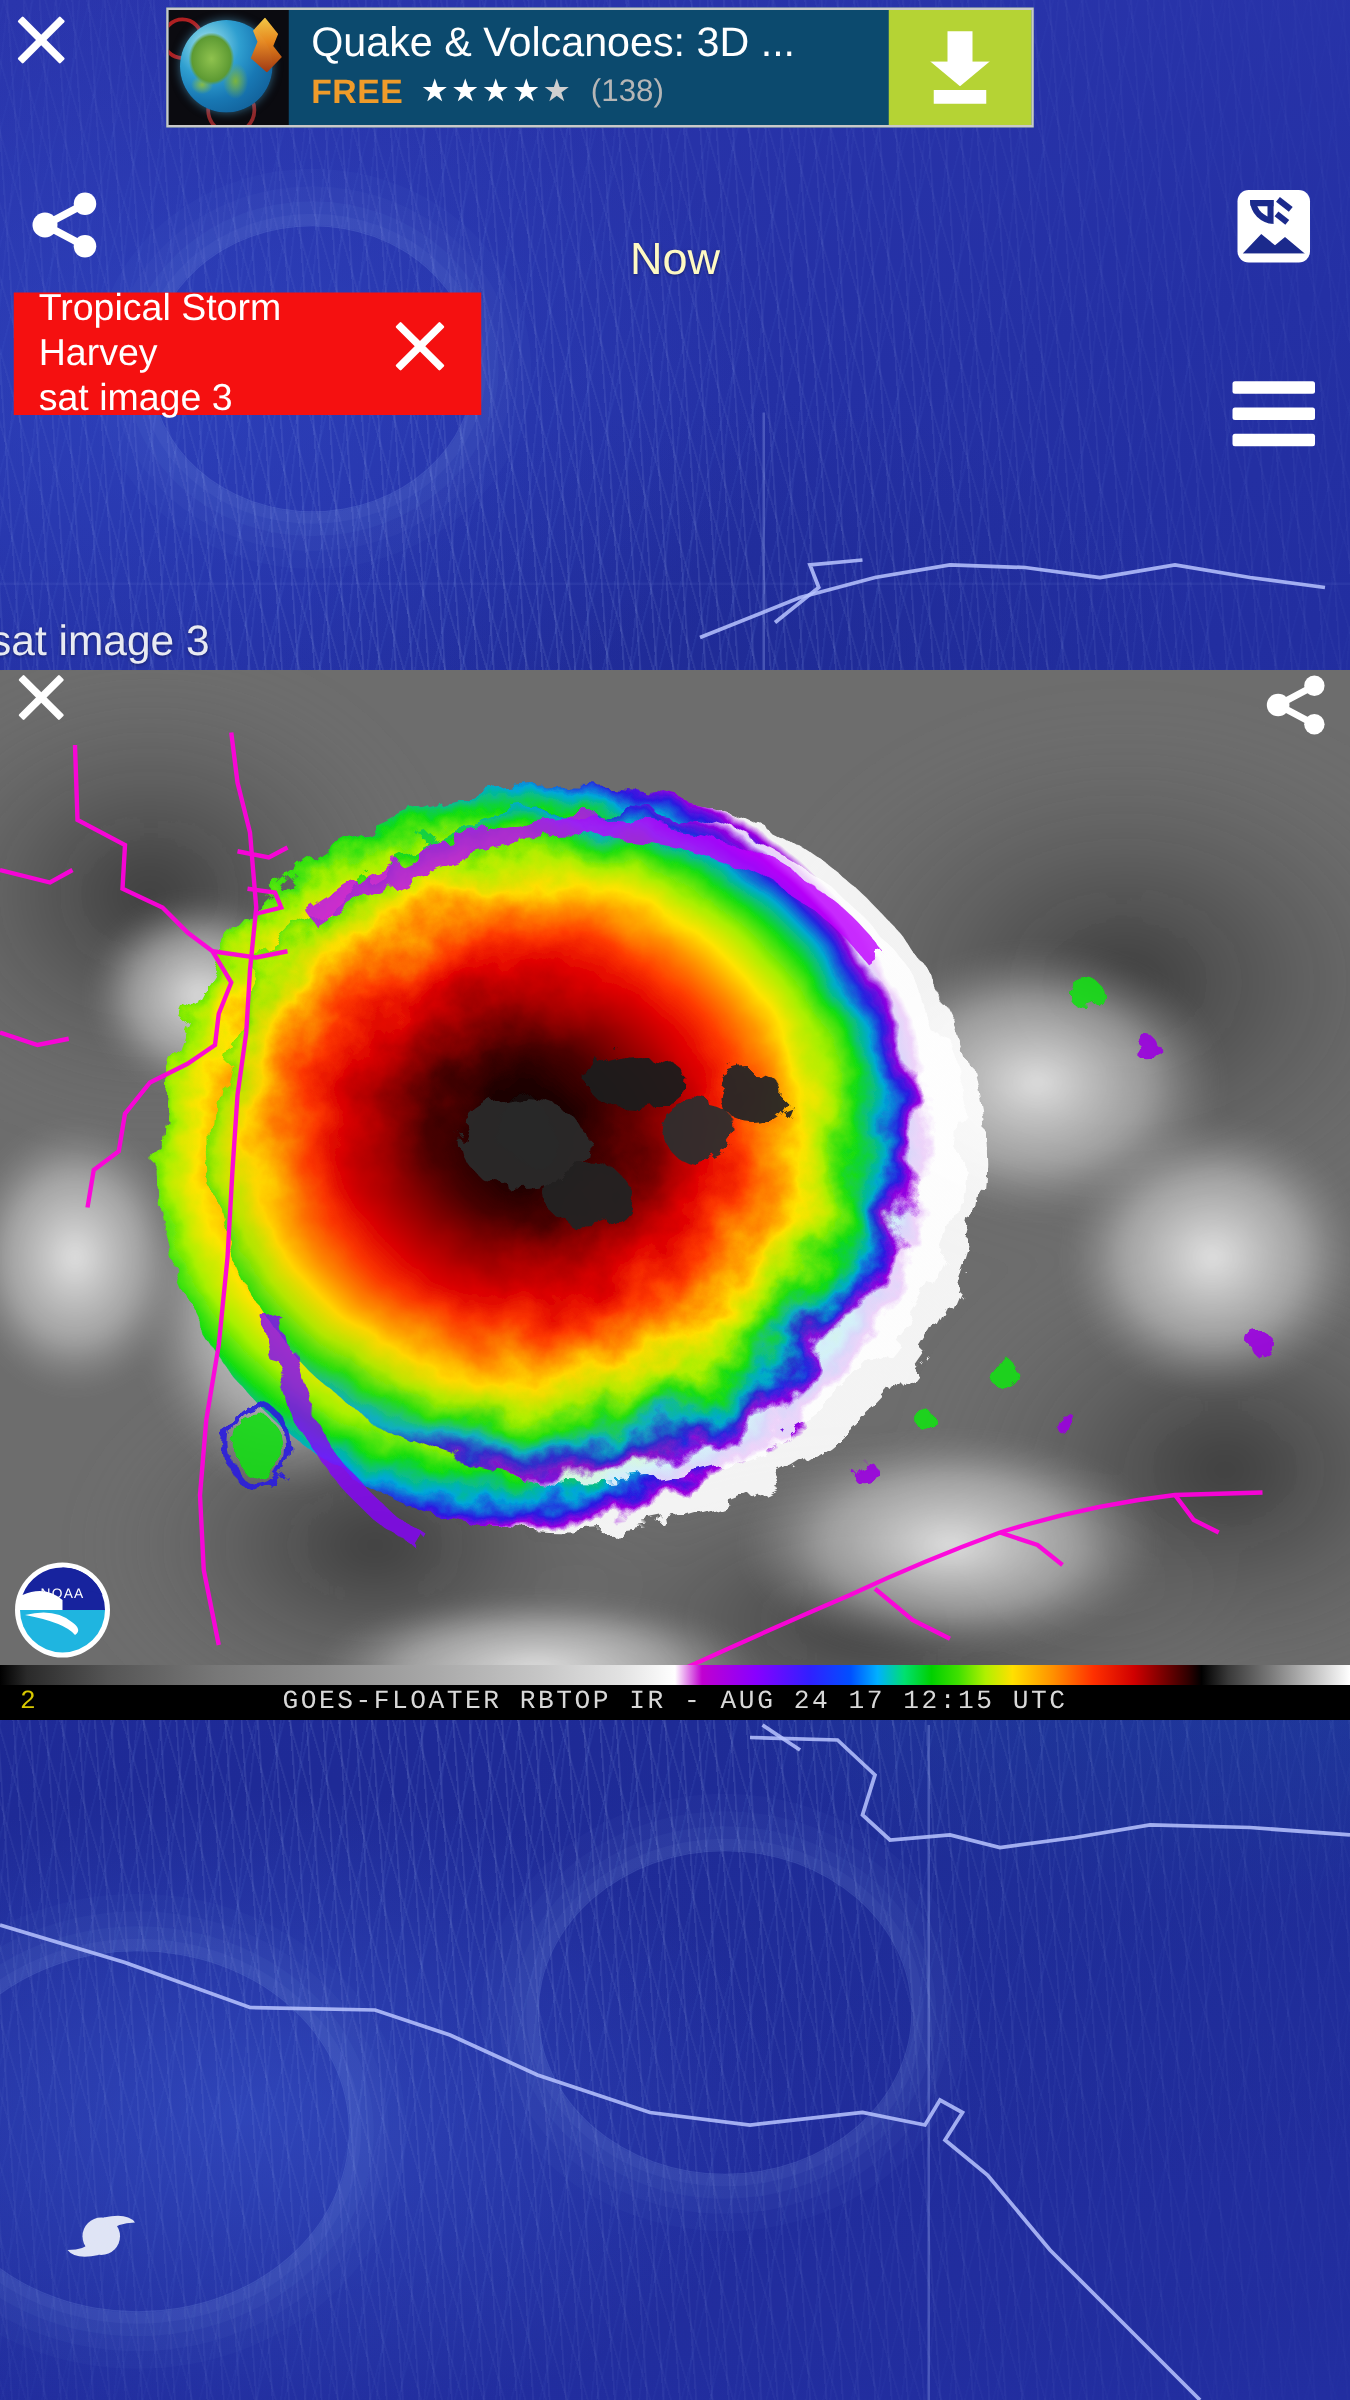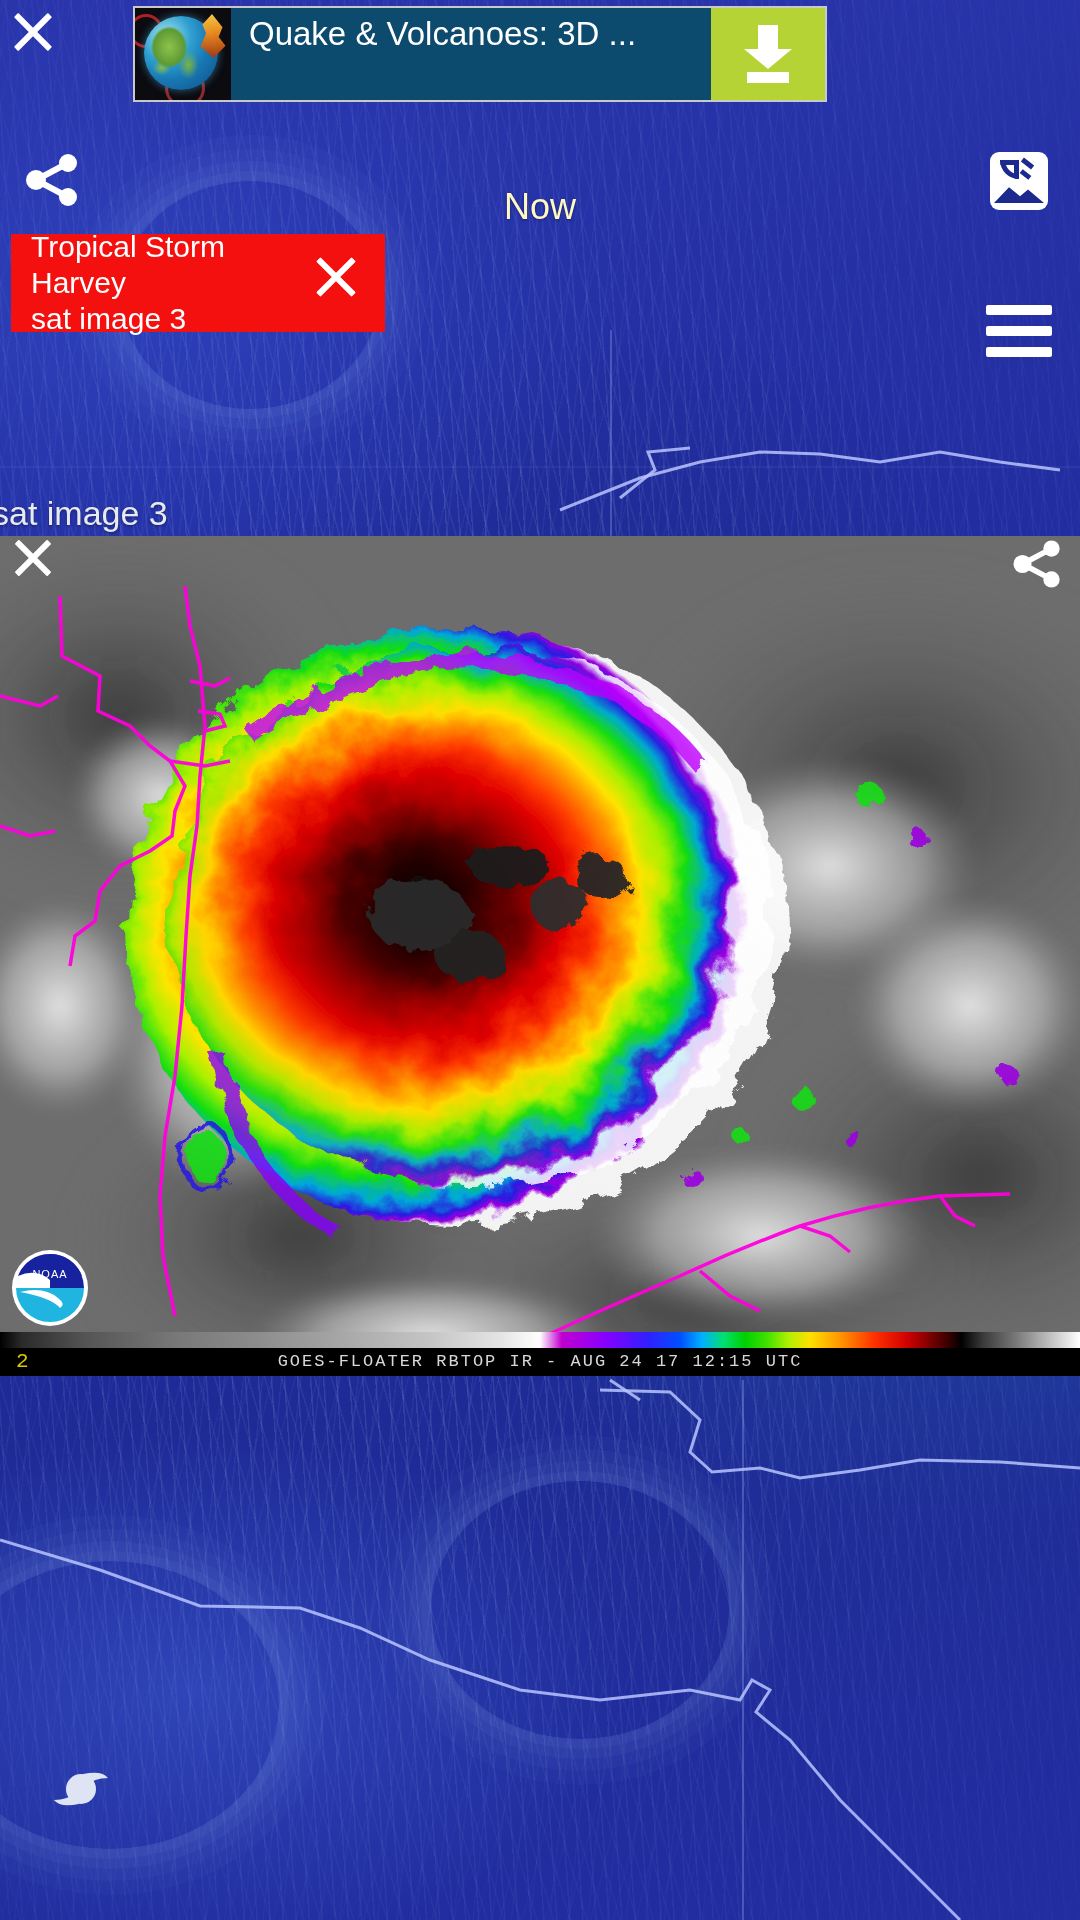--- a/index.html
+++ b/index.html
@@ -204,21 +204,21 @@
       #c6c6c6 40%, #e2e2e2 46%, #ffffff 50%,
       #c000d0 52%, #8800ff 56%, #3020ff 60%, #0050ff 63%,
       #00b0ff 65%, #00e070 67%, #00d000 69%,
       #40e000 71%, #b0f000 73%, #ffe000 75%, #ff9000 78%,
       #ff3000 81%, #d00000 84%, #800000 86%, #300000 88%,
       #000000 89%, #3a3a3a 91%, #777 94%, #bbb 97%, #fff 100%);
   }
   .sat-label {
     position:absolute; left:0; top:16px; width:1080px; height:28px;
     color:#d8d8d8; font-family:"Liberation Mono", monospace;
-    font-size:17px; letter-spacing:2px;
+    font-size:21px; letter-spacing:2px;
     text-align:center; line-height:28px;
   }
   .sat-num {
     position:absolute; left:16px; top:16px;
     color:#d8c800; font-family:"Liberation Mono", monospace;
     font-size:21px; line-height:28px;
   }
 
   .noaa {
     position:absolute; left:8px; bottom:46px; width:84px; height:84px; z-index:5;
@@ -263,20 +263,25 @@
 
   <div class="ad-banner">
     <div class="ad-icon">
       <div class="ad-quake1"></div>
       <div class="ad-quake2"></div>
       <div class="ad-globe"></div>
       <div class="ad-flame"></div>
     </div>
     <div class="ad-text">
       <div class="ad-title">Quake &amp; Volcanoes: 3D ...</div>
+      <div class="ad-sub">
+        <span class="ad-free">FREE</span>
+        <span class="ad-stars"><span>★★★★</span><span class="half">★</span></span>
+        <span class="ad-count">(138)</span>
+      </div>
     </div>
     <div class="ad-dl">
       <div class="dl-arrow">
         <div class="shaft"></div>
           <div class="head"></div>
           <div class="bar"></div>
       </div>
     </div>
   </div>
 

